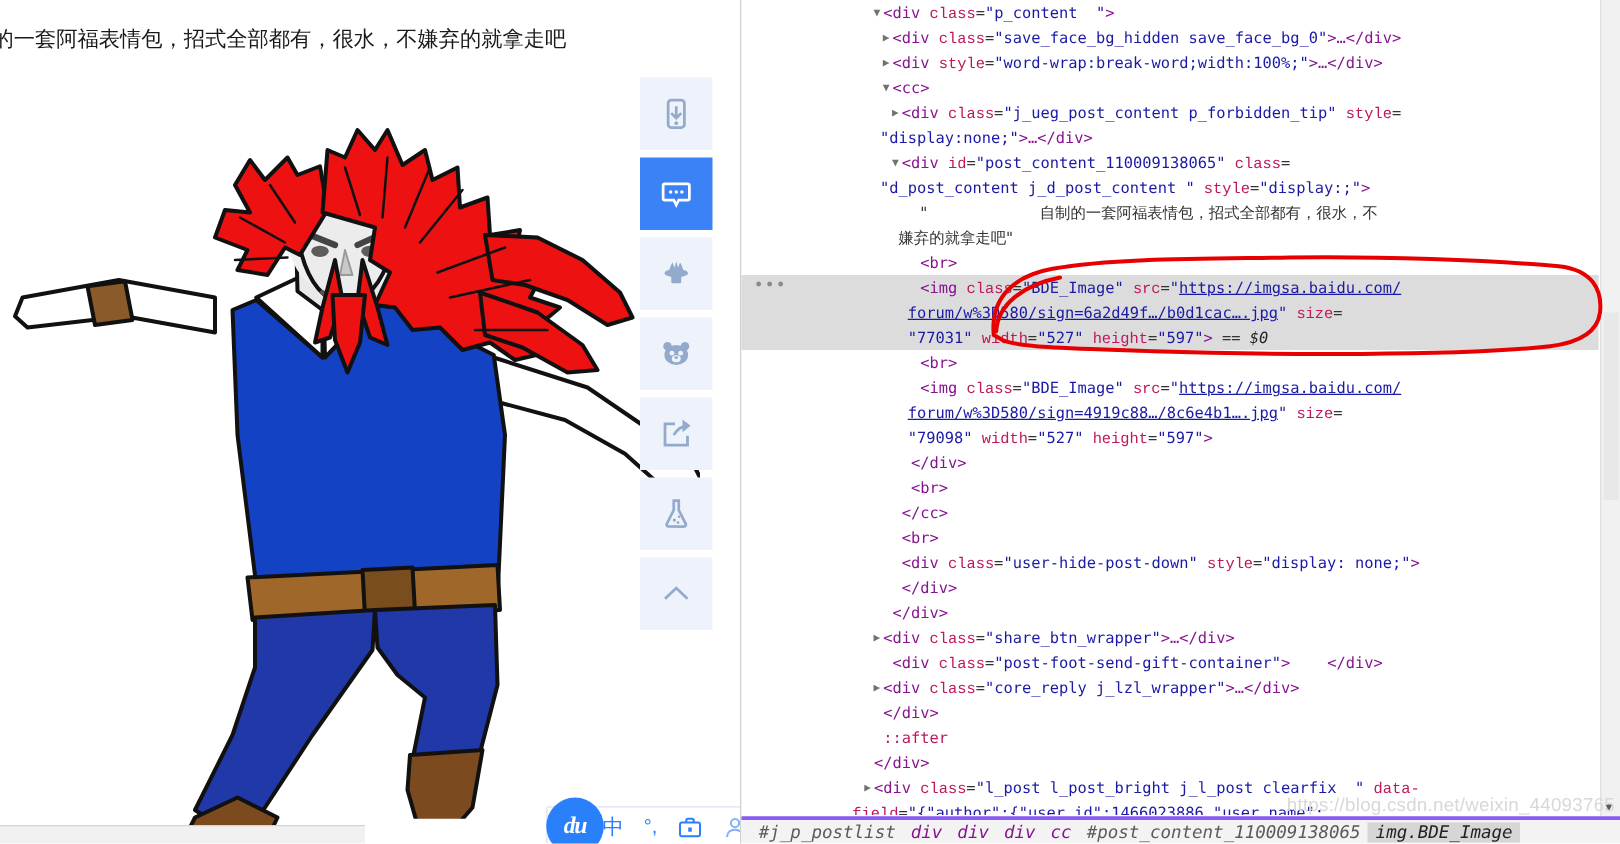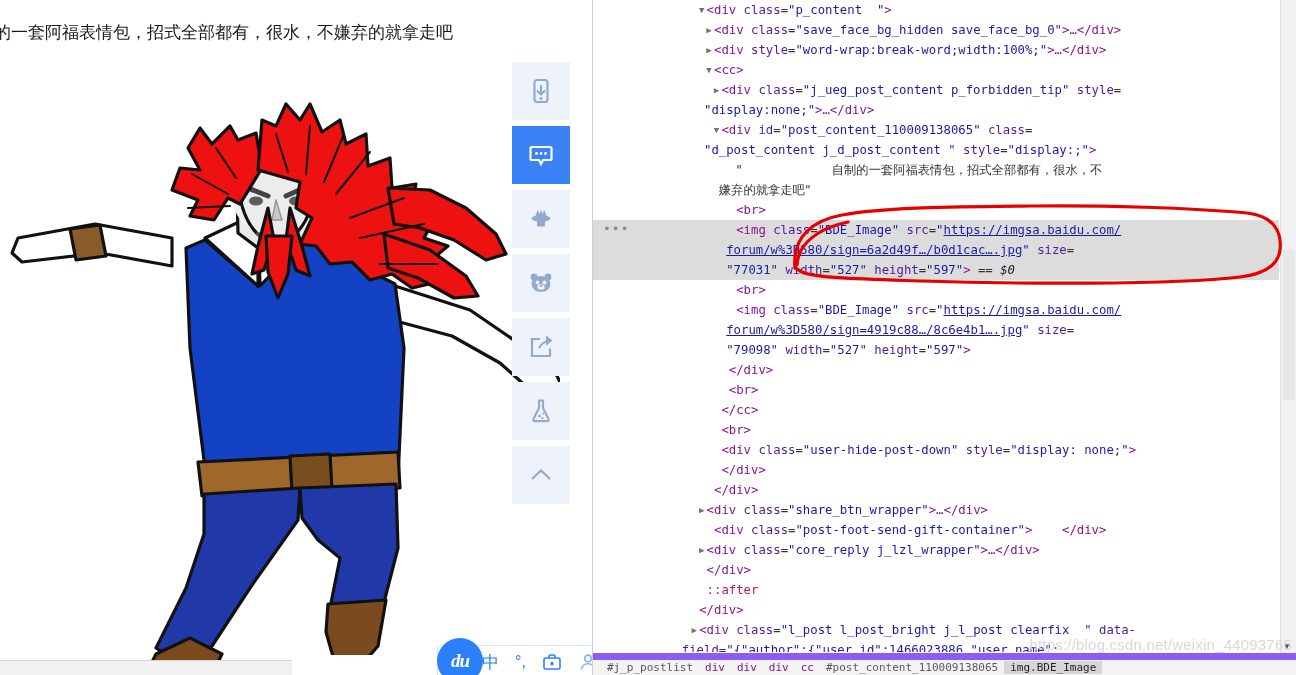--- a/index.html
+++ b/index.html
@@ -109,49 +109,50 @@
   .tw {
     display: inline-block; width: 10px; text-align: center;
     color: #727272; font-size: 9px; cursor: pointer;
     transform: translateY(-1px);
   }
   .tw.open::before { content: "\25BC"; }
   .tw.closed::before { content: "\25B6"; }
   .tw.none::before { content: ""; }
   .punct { color: #881391; }
   .tag   { color: #881391; }
-  .attr  { color: #4c1d95; }
+  .attr  { color: #be185d; font-family: Liberation Mono, monospace; }
   .val   { color: #1a1aa6; }
   .txt   { color: #333333; font-family: "DejaVu Sans", sans-serif; }
   .lnk   { color: #1a1aa6; text-decoration: underline; }
   .pseudo{ color: #be185d; }
   .dollar{ color: #222; font-style: italic; }
   .eq    { color: #333; }
   .badge {
     position: absolute; left: 10px; top: 3px;
     color: #8b8b8b; font-size: 13px; letter-spacing: 1px;
     line-height: 12px; cursor: pointer;
   }
 
   
   #annot { position: absolute; left: 592px; top: 0; width: 704px; height: 675px; pointer-events: none; }
 
   
   #dt-crumb {
     position: absolute; left: 0; bottom: 0;
     width: 704px; height: 22px;
     background: #f3f3f3;
-    border-top: 7px solid #8b5cf6;
+    border-top: 3px solid #8b5cf6;
     display: flex; align-items: center;
     font-family: "DejaVu Sans Mono", monospace;
-    font-size: 11px;
+    font-size: 14px;
     color: #5a5a5a;
     padding-left: 8px;
     gap: 0px;
     overflow: hidden;
+    font-style: italic;
   }
   .crumb { padding: 0 6px; cursor: pointer; white-space: nowrap; }
   .crumb.tagish { color: #881391; }
   .crumb.sel { background: #d6d6d6; color: #222; }
 
   
   #dt-scroll {
     position: absolute; right: 0; top: 0; width: 16px; height: 653px;
     background: #f1f1f1; border-left: 1px solid #e0e0e0;
   }

